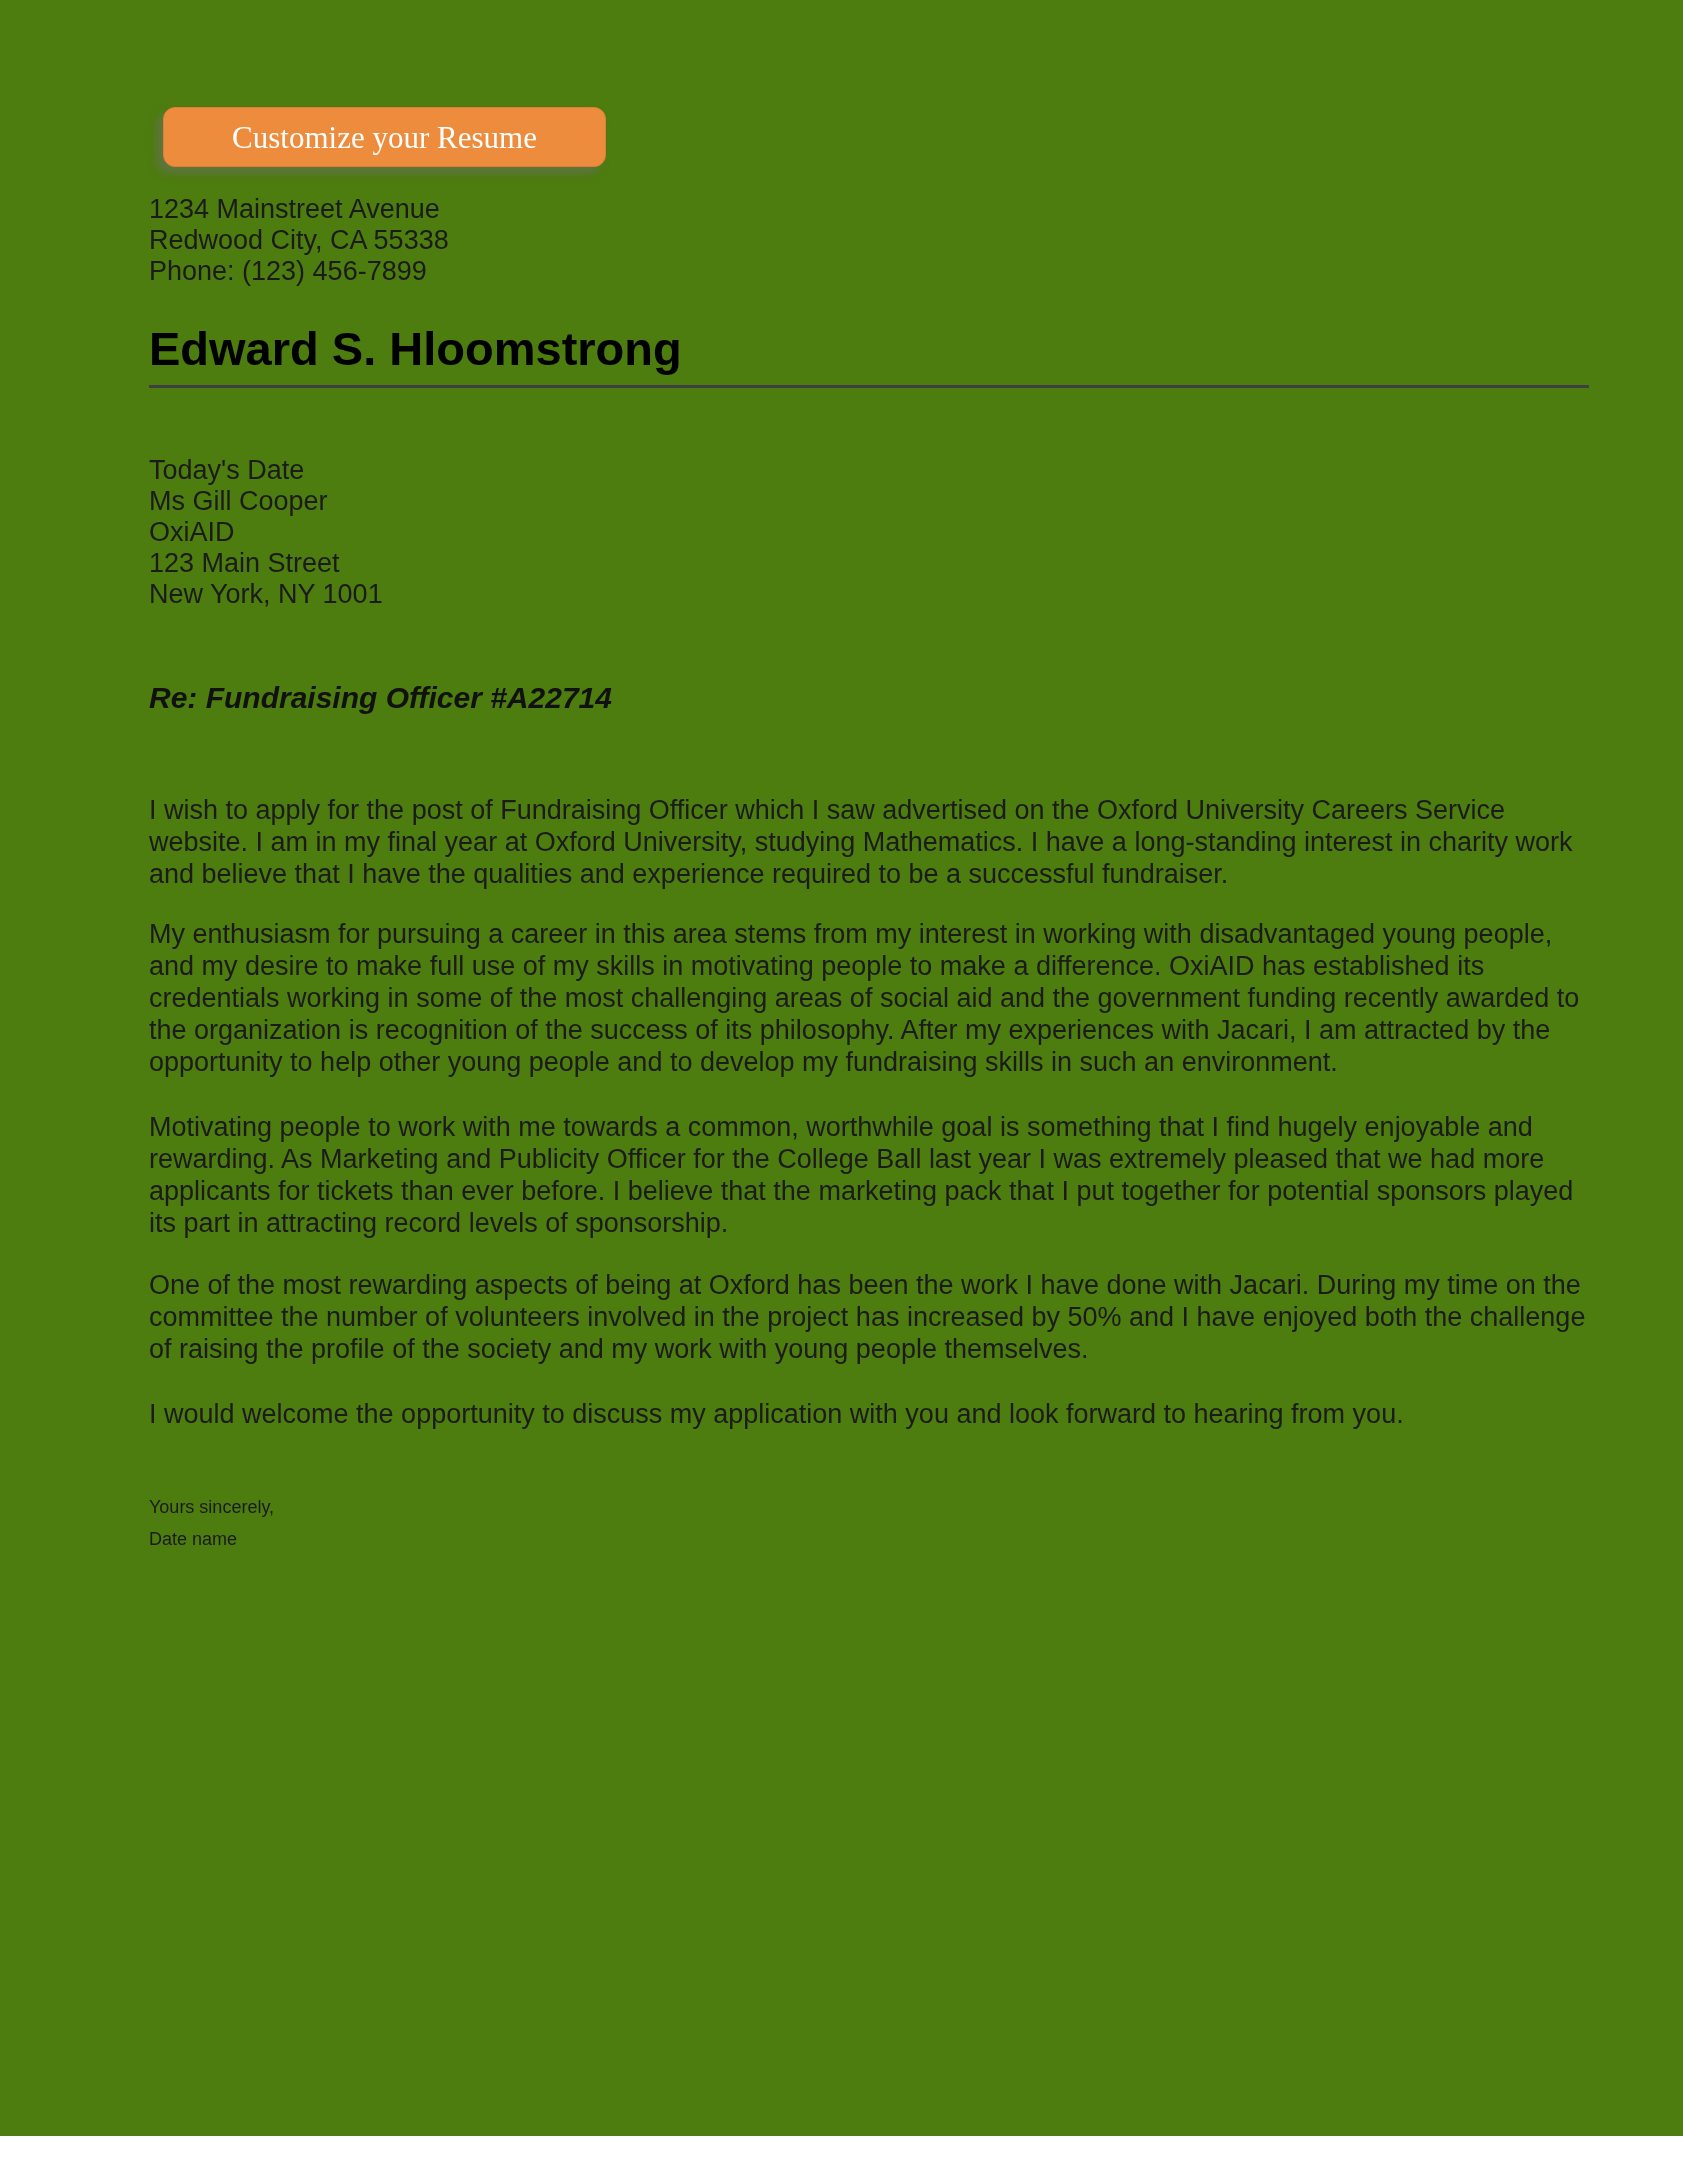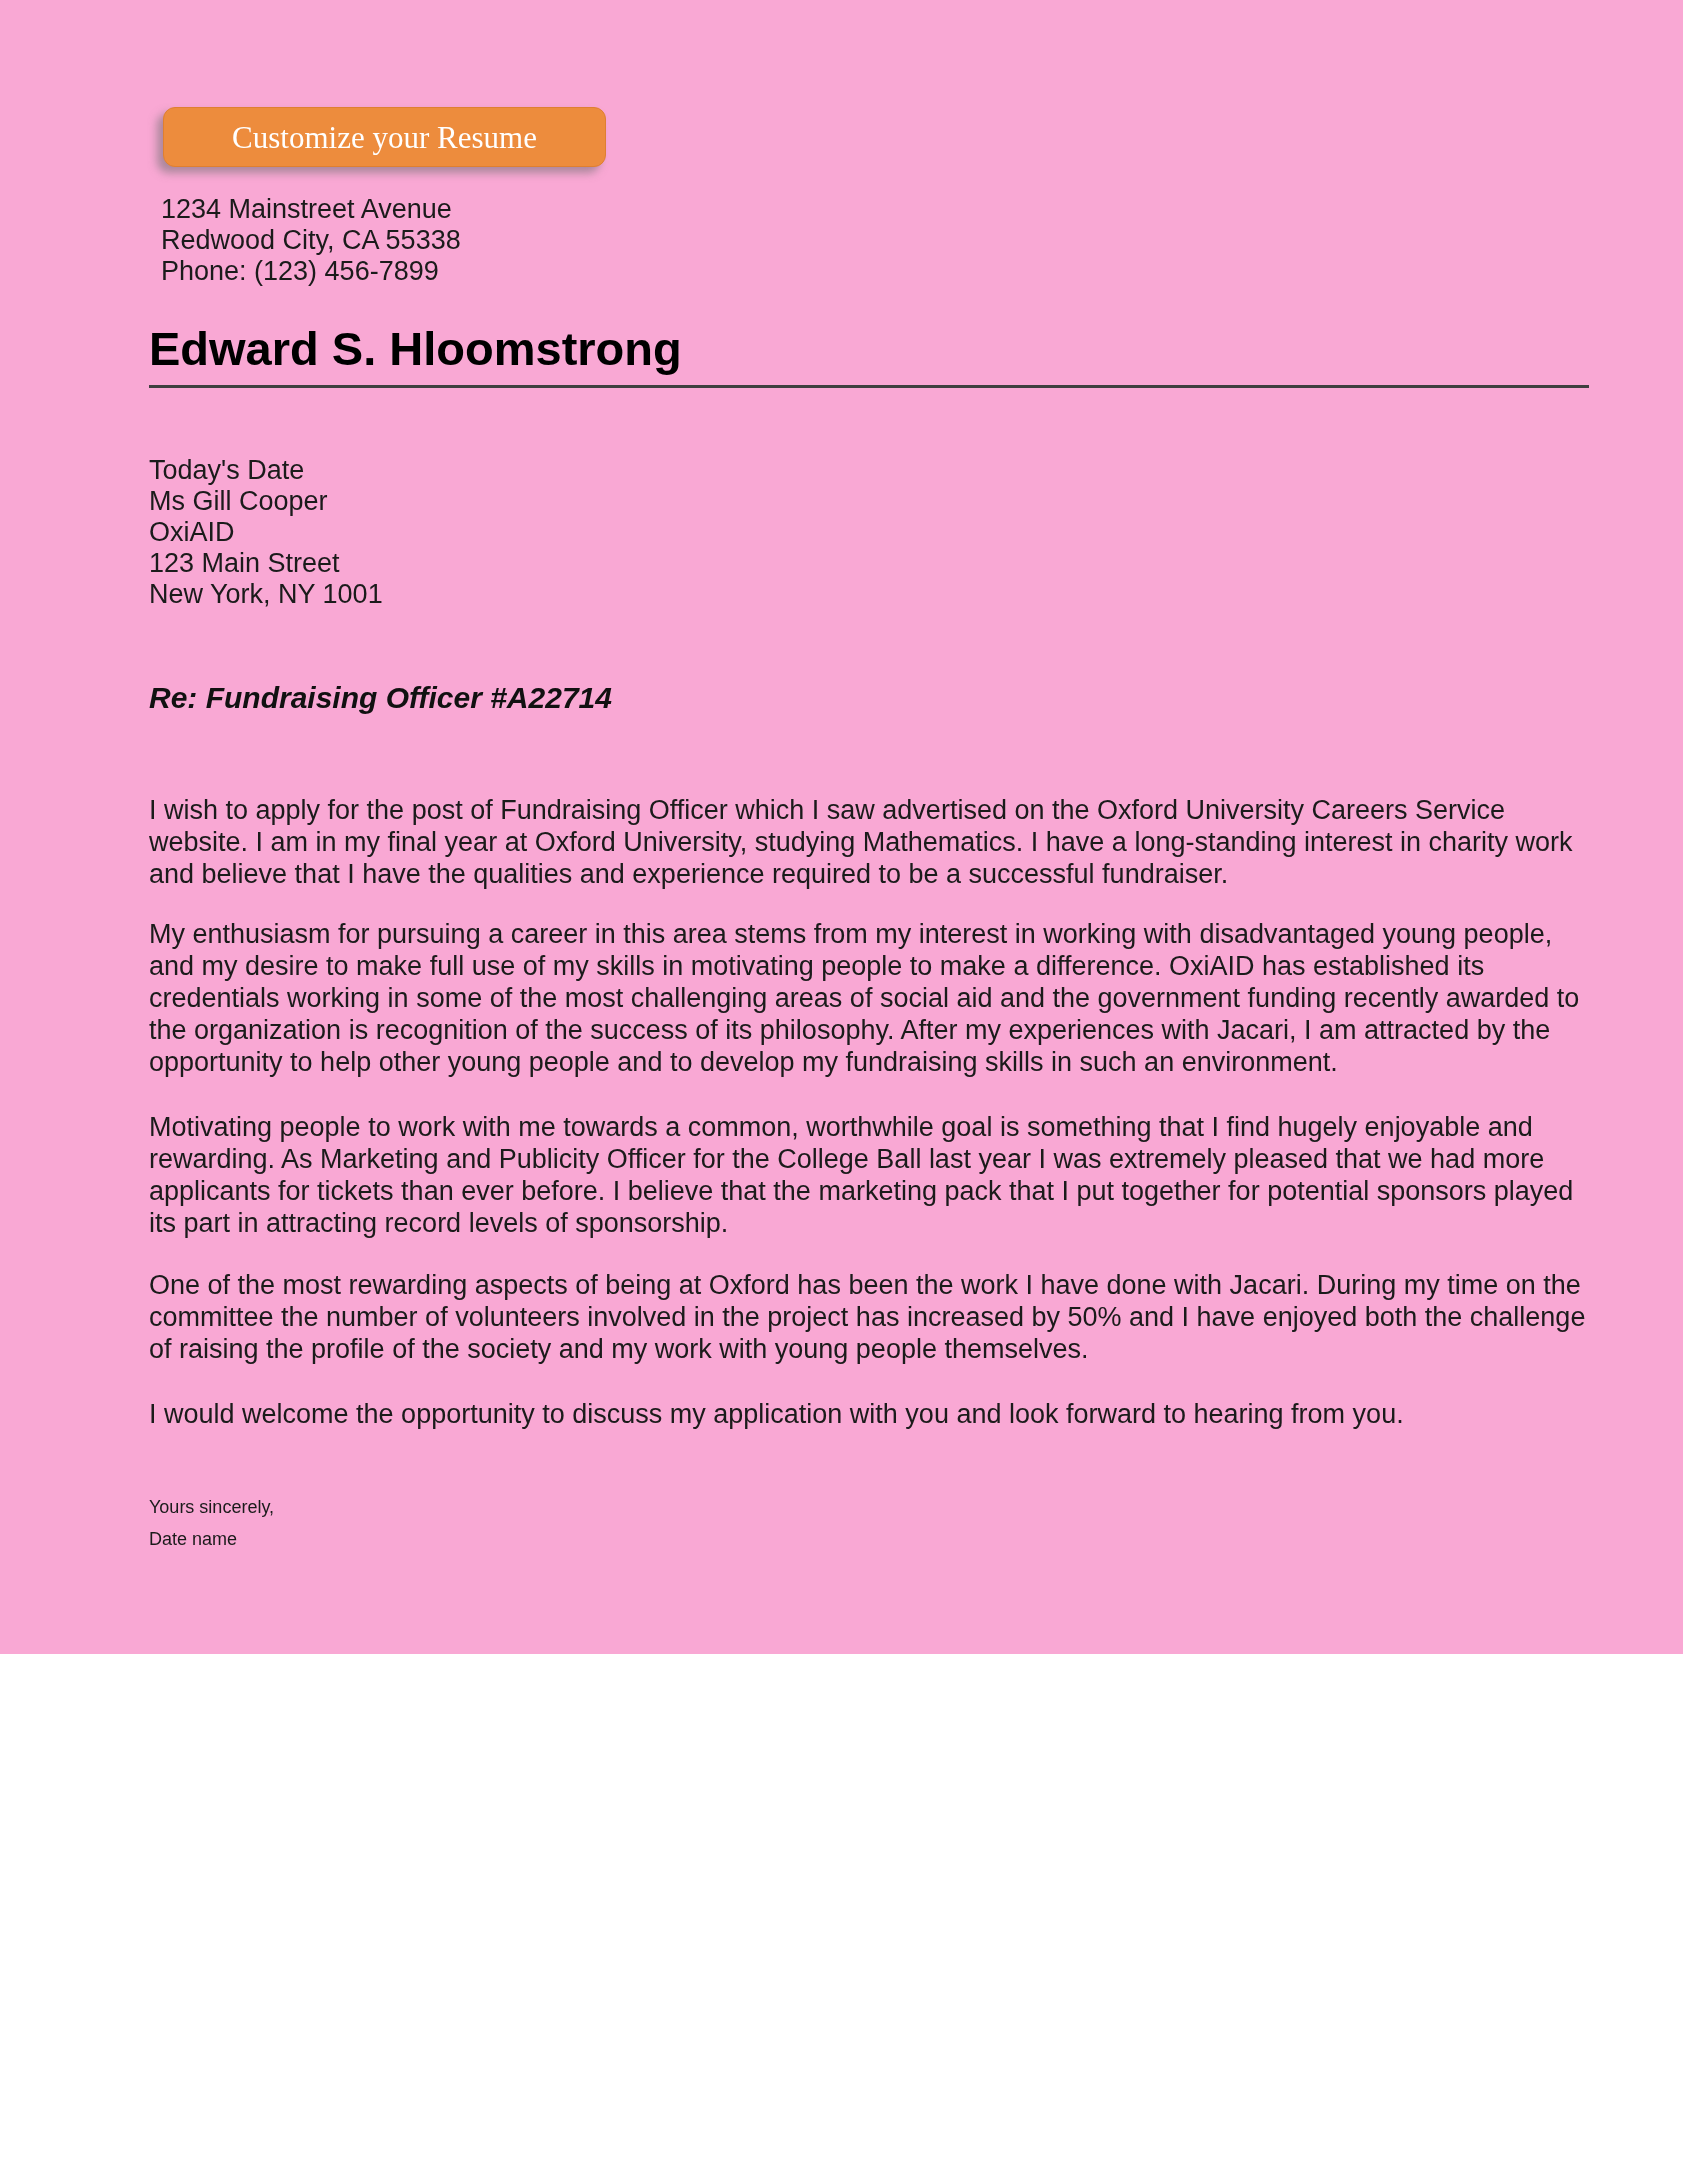--- a/index.html
+++ b/index.html
@@ -3,22 +3,22 @@
 <meta charset="utf-8">
 <style>
   html, body {
     margin: 0;
     padding: 0;
     background: #ffffff;
   }
   .page {
     position: relative;
     width: 1683px;
-    height: 1654px;
-    background: #f9a8d4;
+    height: 2136px;
+    background: #4d7c0f;
     font-family: "Liberation Sans", sans-serif;
     color: #1b1b1b;
     overflow: hidden;
   }
   .customize-btn {
     position: absolute;
     left: 163px;
     top: 107px;
     width: 443px;
     height: 60px;
@@ -34,21 +34,21 @@
     cursor: pointer;
     box-sizing: border-box;
   }
   .addr-block {
     position: absolute;
     left: 149px;
     font-size: 27px;
     line-height: 31px;
     color: #1b1b1b;
   }
-  .sender-block { top: 194px; margin-left: 12px; }
+  .sender-block { top: 194px; }
   .recipient-block { top: 455px; }
   .doc-name {
     position: absolute;
     left: 149px;
     top: 321px;
     width: 1440px;
     text-align: left;
     font-size: 47px;
     font-weight: bold;
     color: #000000;

